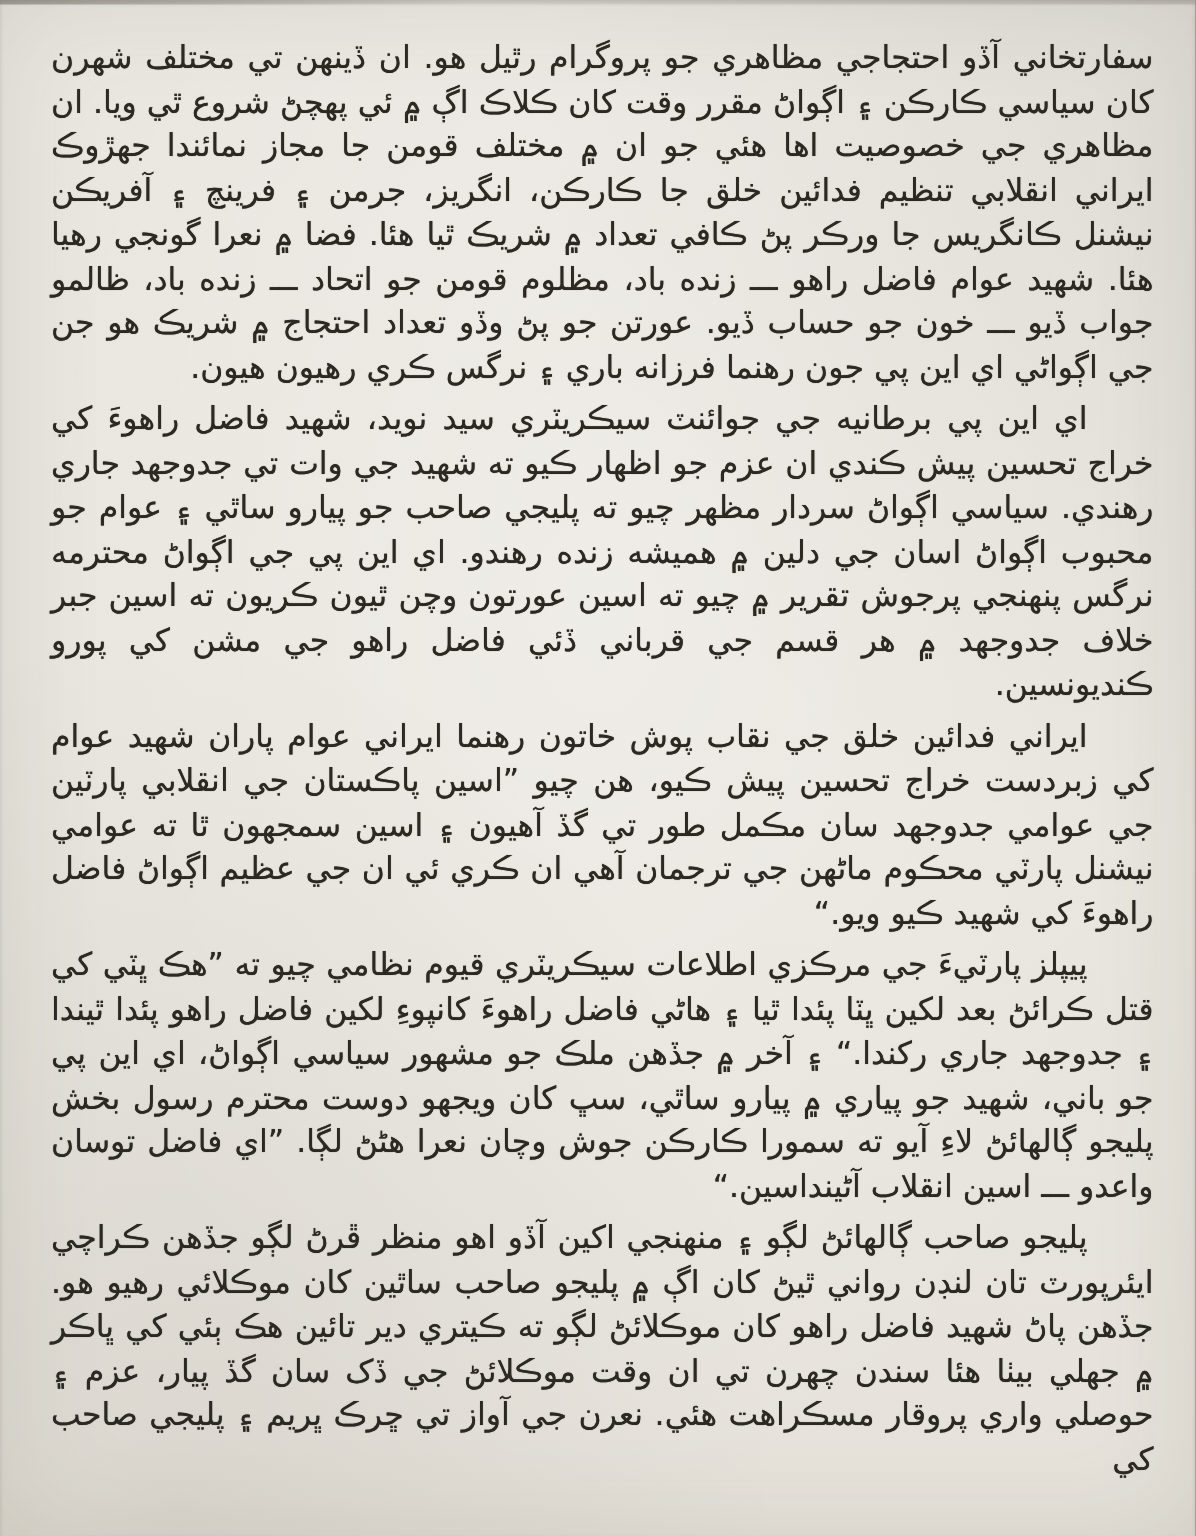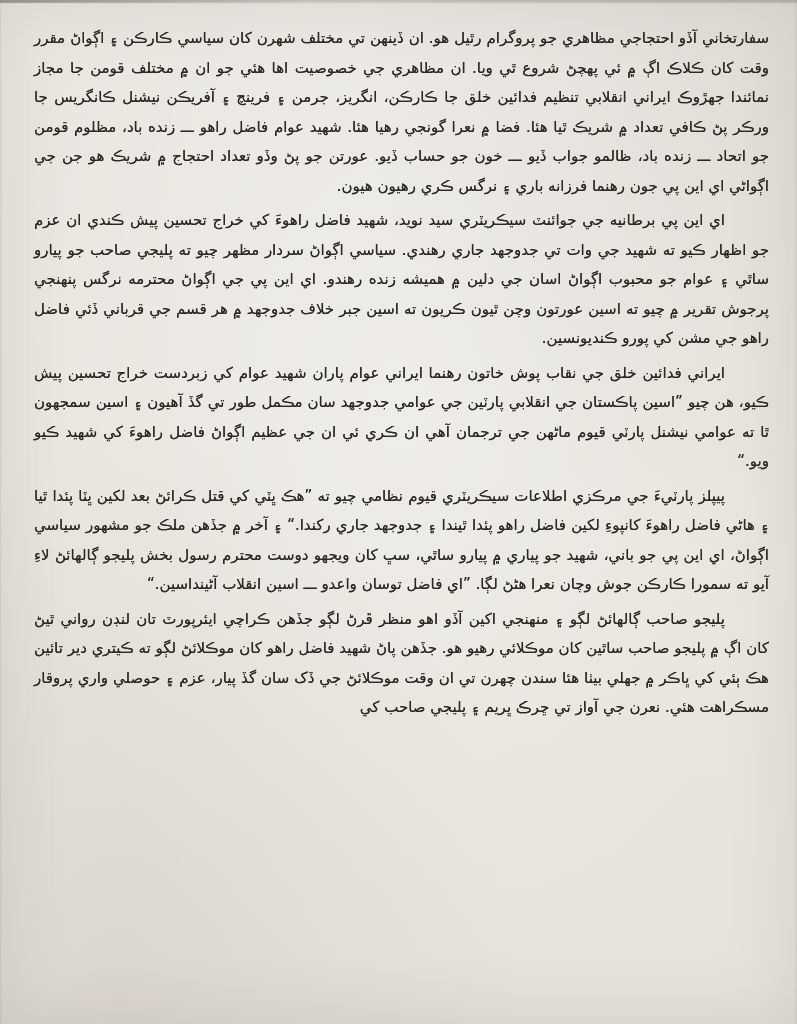--- a/index.html
+++ b/index.html
@@ -29,38 +29,38 @@
   }
   .text-block {
     position: absolute;
     top: 24px;
     right: 28px;
     left: 34px;
     bottom: 60px;
     direction: rtl;
     text-align: justify;
     font-family: "DejaVu Sans", sans-serif;
-    font-size: 15px;
+    font-size: 21px;
     line-height: 29.5px;
     color: #2c2822;
     text-shadow: 0 0 0.5px rgba(44,40,34,0.85);
   }
   .text-block p {
     margin: 0 0 5px 0;
     padding: 0;
   }
   .text-block p.indent {
     text-indent: 44px;
   }
 </style>
 </head>
 <body>
 
 <div class="page">
   <div class="scan-edge-top"></div>
   <div class="text-block">
     <p>سفارتخاني آڏو احتجاجي مظاهري جو پروگرام رٿيل هو. ان ڏينهن تي مختلف شهرن کان سياسي ڪارڪن ۽ اڳواڻ مقرر وقت کان ڪلاڪ اڳ ۾ ئي پهچڻ شروع ٿي ويا. ان مظاهري جي خصوصيت اها هئي جو ان ۾ مختلف قومن جا مجاز نمائندا جهڙوڪ ايراني انقلابي تنظيم فدائين خلق جا ڪارڪن، انگريز، جرمن ۽ فرينچ ۽ آفريڪن نيشنل ڪانگريس جا ورڪر پڻ ڪافي تعداد ۾ شريڪ ٿيا هئا. فضا ۾ نعرا گونجي رهيا هئا. شهيد عوام فاضل راهو ـــ زنده باد، مظلوم قومن جو اتحاد ـــ زنده باد، ظالمو جواب ڏيو ـــ خون جو حساب ڏيو. عورتن جو پڻ وڏو تعداد احتجاج ۾ شريڪ هو جن جي اڳواڻي اي اين پي جون رهنما فرزانه باري ۽ نرگس ڪري رهيون هيون.</p>
     <p class="indent">اي اين پي برطانيه جي جوائنٽ سيڪريٽري سيد نويد، شهيد فاضل راهوءَ کي خراج تحسين پيش ڪندي ان عزم جو اظهار ڪيو ته شهيد جي وات تي جدوجهد جاري رهندي. سياسي اڳواڻ سردار مظهر چيو ته پليجي صاحب جو پيارو ساٿي ۽ عوام جو محبوب اڳواڻ اسان جي دلين ۾ هميشه زنده رهندو. اي اين پي جي اڳواڻ محترمه نرگس پنهنجي پرجوش تقرير ۾ چيو ته اسين عورتون وچن ٿيون ڪريون ته اسين جبر خلاف جدوجهد ۾ هر قسم جي قرباني ڏئي فاضل راهو جي مشن کي پورو ڪنديونسين.</p>
-    <p class="indent">ايراني فدائين خلق جي نقاب پوش خاتون رهنما ايراني عوام پاران شهيد عوام کي زبردست خراج تحسين پيش ڪيو، هن چيو ”اسين پاڪستان جي انقلابي پارٽين جي عوامي جدوجهد سان مڪمل طور تي گڏ آهيون ۽ اسين سمجهون ٿا ته عوامي نيشنل پارٽي قيوم ماڻهن جي ترجمان آهي ان ڪري ئي ان جي عظيم اڳواڻ فاضل راهوءَ کي شهيد ڪيو ويو.“</p>
+    <p class="indent">ايراني فدائين خلق جي نقاب پوش خاتون رهنما ايراني عوام پاران شهيد عوام کي زبردست خراج تحسين پيش ڪيو، هن چيو ”اسين پاڪستان جي انقلابي پارٽين جي عوامي جدوجهد سان مڪمل طور تي گڏ آهيون ۽ اسين سمجهون ٿا ته عوامي نيشنل پارٽي محڪوم ماڻهن جي ترجمان آهي ان ڪري ئي ان جي عظيم اڳواڻ فاضل راهوءَ کي شهيد ڪيو ويو.“</p>
     <p class="indent">پيپلز پارٽيءَ جي مرڪزي اطلاعات سيڪريٽري قيوم نظامي چيو ته ”هڪ ڀٽي کي قتل ڪرائڻ بعد لکين ڀٽا پئدا ٿيا ۽ هاڻي فاضل راهوءَ کانپوءِ لکين فاضل راهو پئدا ٿيندا ۽ جدوجهد جاري رکندا.“ ۽ آخر ۾ جڏهن ملڪ جو مشهور سياسي اڳواڻ، اي اين پي جو باني، شهيد جو پياري ۾ پيارو ساٿي، سڀ کان ويجهو دوست محترم رسول بخش پليجو ڳالهائڻ لاءِ آيو ته سمورا ڪارڪن جوش وچان نعرا هڻڻ لڳا. ”اي فاضل توسان واعدو ـــ اسين انقلاب آڻينداسين.“</p>
     <p class="indent">پليجو صاحب ڳالهائڻ لڳو ۽ منهنجي اکين آڏو اهو منظر ڦرڻ لڳو جڏهن ڪراچي ايئرپورٽ تان لنڊن رواني ٿيڻ کان اڳ ۾ پليجو صاحب ساٿين کان موڪلائي رهيو هو. جڏهن پاڻ شهيد فاضل راهو کان موڪلائڻ لڳو ته ڪيتري دير تائين هڪ ٻئي کي ڀاڪر ۾ جهلي بيٺا هئا سندن چهرن تي ان وقت موڪلائڻ جي ڏک سان گڏ پيار، عزم ۽ حوصلي واري پروقار مسڪراهت هئي. نعرن جي آواز تي ڇرڪ ڀريم ۽ پليجي صاحب کي</p>
   </div>
 </div>
 
 </body></html>

